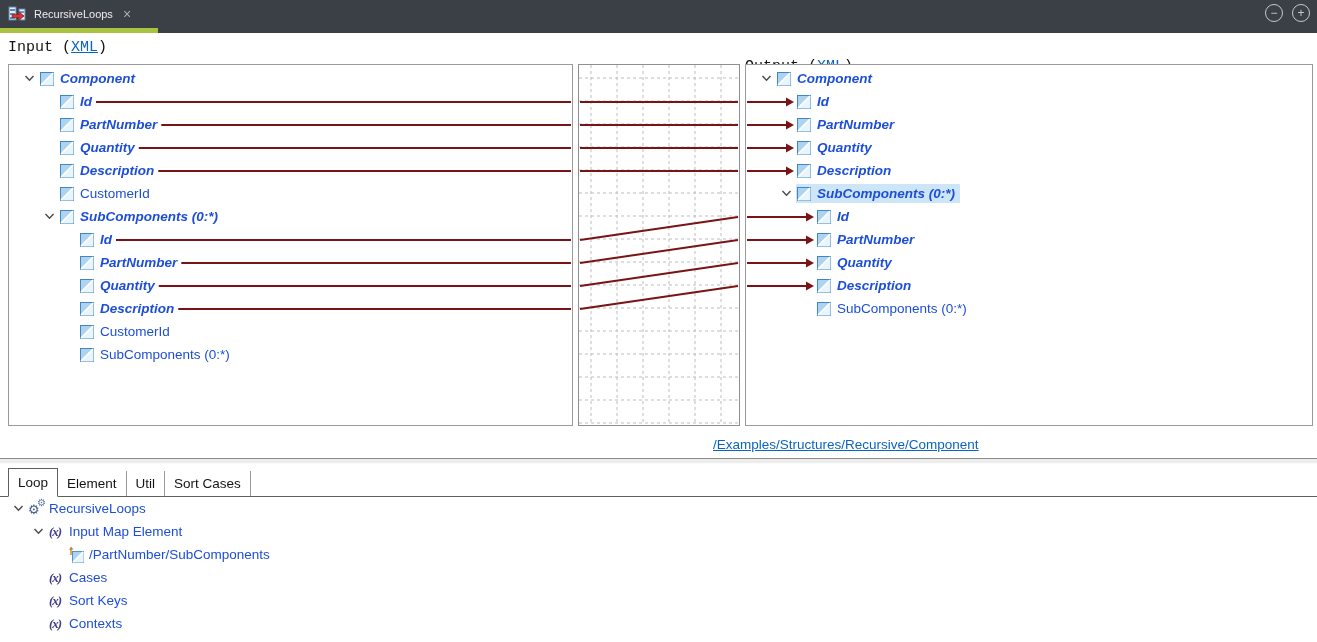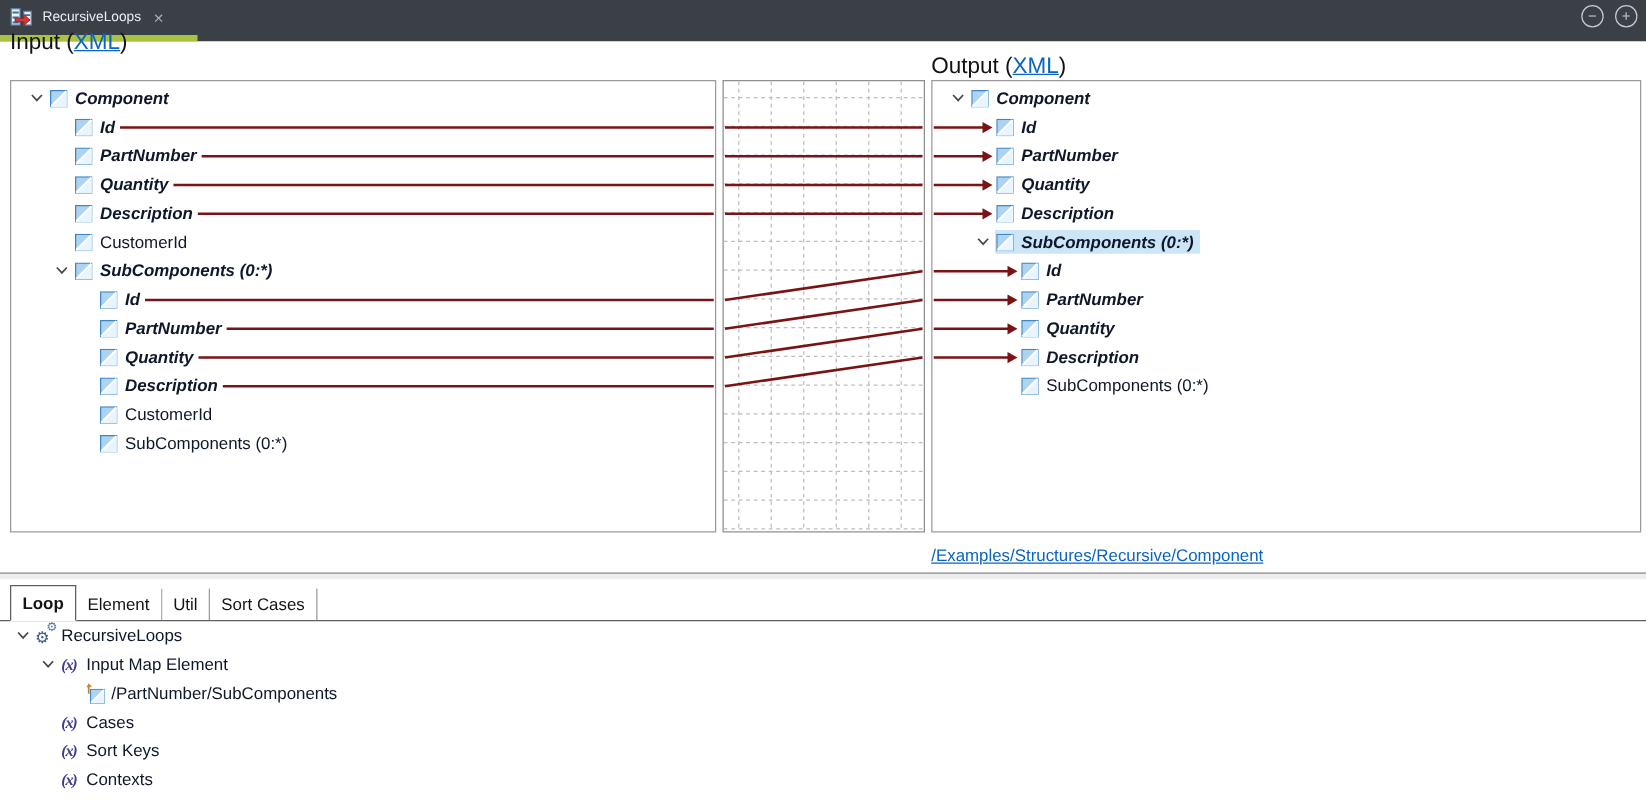--- a/index.html
+++ b/index.html
@@ -11,56 +11,56 @@
   .doc-tab{position:absolute;left:0;top:0;height:28px;display:flex;align-items:center;
            padding:0 10px 0 8px;gap:8px;cursor:default;}
   .doc-tab-label{color:#EDEDEF;font-size:11px;}
   .tab-close{color:#A9AEB6;font-size:14px;margin-left:2px;cursor:pointer;}
   .tab-underline{position:absolute;left:0;top:28px;width:158px;height:5px;background:var(--accent);}
   .win-btns{position:absolute;right:7px;top:4px;display:flex;gap:9px;}
   .circle-btn{width:16px;height:16px;border:1.5px solid #C3C7CE;border-radius:50%;color:#C3C7CE;
               display:flex;align-items:center;justify-content:center;font-size:12px;line-height:1;cursor:pointer;}
 
   
-  .panel-header{position:absolute;top:23px;font-size:18px;color:#121212;}
+  .panel-header{position:absolute;top:39px;font-size:15px;color:#121212;font-family:Liberation Mono, monospace;}
   .xml-link{color:var(--link);text-decoration:underline;cursor:pointer;}
 
   
   .map-area{position:absolute;top:64px;left:0;width:1317px;height:364px;}
   .panel{position:absolute;top:0;height:362px;border:1px solid #9B9B9B;background:#fff;
          box-sizing:border-box;overflow:hidden;}
   #left-panel{left:8px;width:565px;}
   #mid-panel{left:578px;width:162px;border-color:#8F8F8F;}
   #right-panel{left:745px;width:568px;}
   #grid-svg{position:absolute;left:0;top:0;}
   #overlay{position:absolute;left:0;top:0;width:1317px;height:364px;pointer-events:none;z-index:6;}
 
   .tree{padding-top:2px;}
   .trow{height:23px;display:flex;align-items:center;font-size:13.5px;white-space:nowrap;cursor:default;}
   .exp{width:20px;display:inline-flex;justify-content:center;align-items:center;flex:none;}
   .nodebody{display:inline-flex;align-items:center;padding:2px 5px 2px 1px;border-radius:1px;}
   .nodebody.highlight{background:var(--highlight);}
   .nicon{width:14px;height:14px;margin-right:6px;flex:none;display:inline-flex;position:relative;}
-  .nlabel{color:#0f172a;}
+  .nlabel{color:#1d4ed8;}
   .nlabel.mapped{font-weight:bold;font-style:italic;}
 
   
   .res-link{position:absolute;top:437px;font-size:13.5px;color:var(--link);
             text-decoration:underline;cursor:pointer;}
-  #link-input{left:8px;} #link-output{left:745px;}
+  #link-input{left:8px;} #link-output{left:713px;}
 
   .splitter{position:absolute;top:458px;left:0;width:1317px;height:6px;background:#EDEDED;
             border-top:1px solid #8C8C8C;border-bottom:1px solid #FBFBFB;box-sizing:border-box;cursor:row-resize;}
 
   
   .tabs-row{position:absolute;top:470px;left:0;width:1317px;height:27px;box-sizing:border-box;
             border-bottom:1px solid #5F5F5F;padding-left:8px;display:flex;align-items:flex-end;}
   .btab{height:25px;padding:0 9px;display:flex;align-items:center;font-size:13.5px;background:#fff;
         border-right:1px solid #9A9A9A;cursor:pointer;}
-  .btab.selected{font-weight:bold;border:1px solid #5F5F5F;border-bottom:1px solid #fff;
+  .btab.selected{font-weight:normal;border:1px solid #5F5F5F;border-bottom:1px solid #fff;
                  margin-bottom:-1px;height:27px;z-index:2;}
 
   
   .loop-tree{position:absolute;top:497px;left:0;width:1317px;}
   .fxico{font-family:"Liberation Serif",serif;font-style:italic;font-weight:bold;color:#3D3B8E;
          font-size:13px;letter-spacing:-1px;line-height:14px;}
   .gearsico{position:relative;width:16px;height:16px;display:inline-block;}
   .gearsico .g1{position:absolute;left:-1px;top:1px;font-size:13px;color:#3D5E8C;line-height:13px;}
   .gearsico .g2{position:absolute;left:8px;top:-4px;font-size:10px;color:#5B7AA6;line-height:10px;}
 </style>

